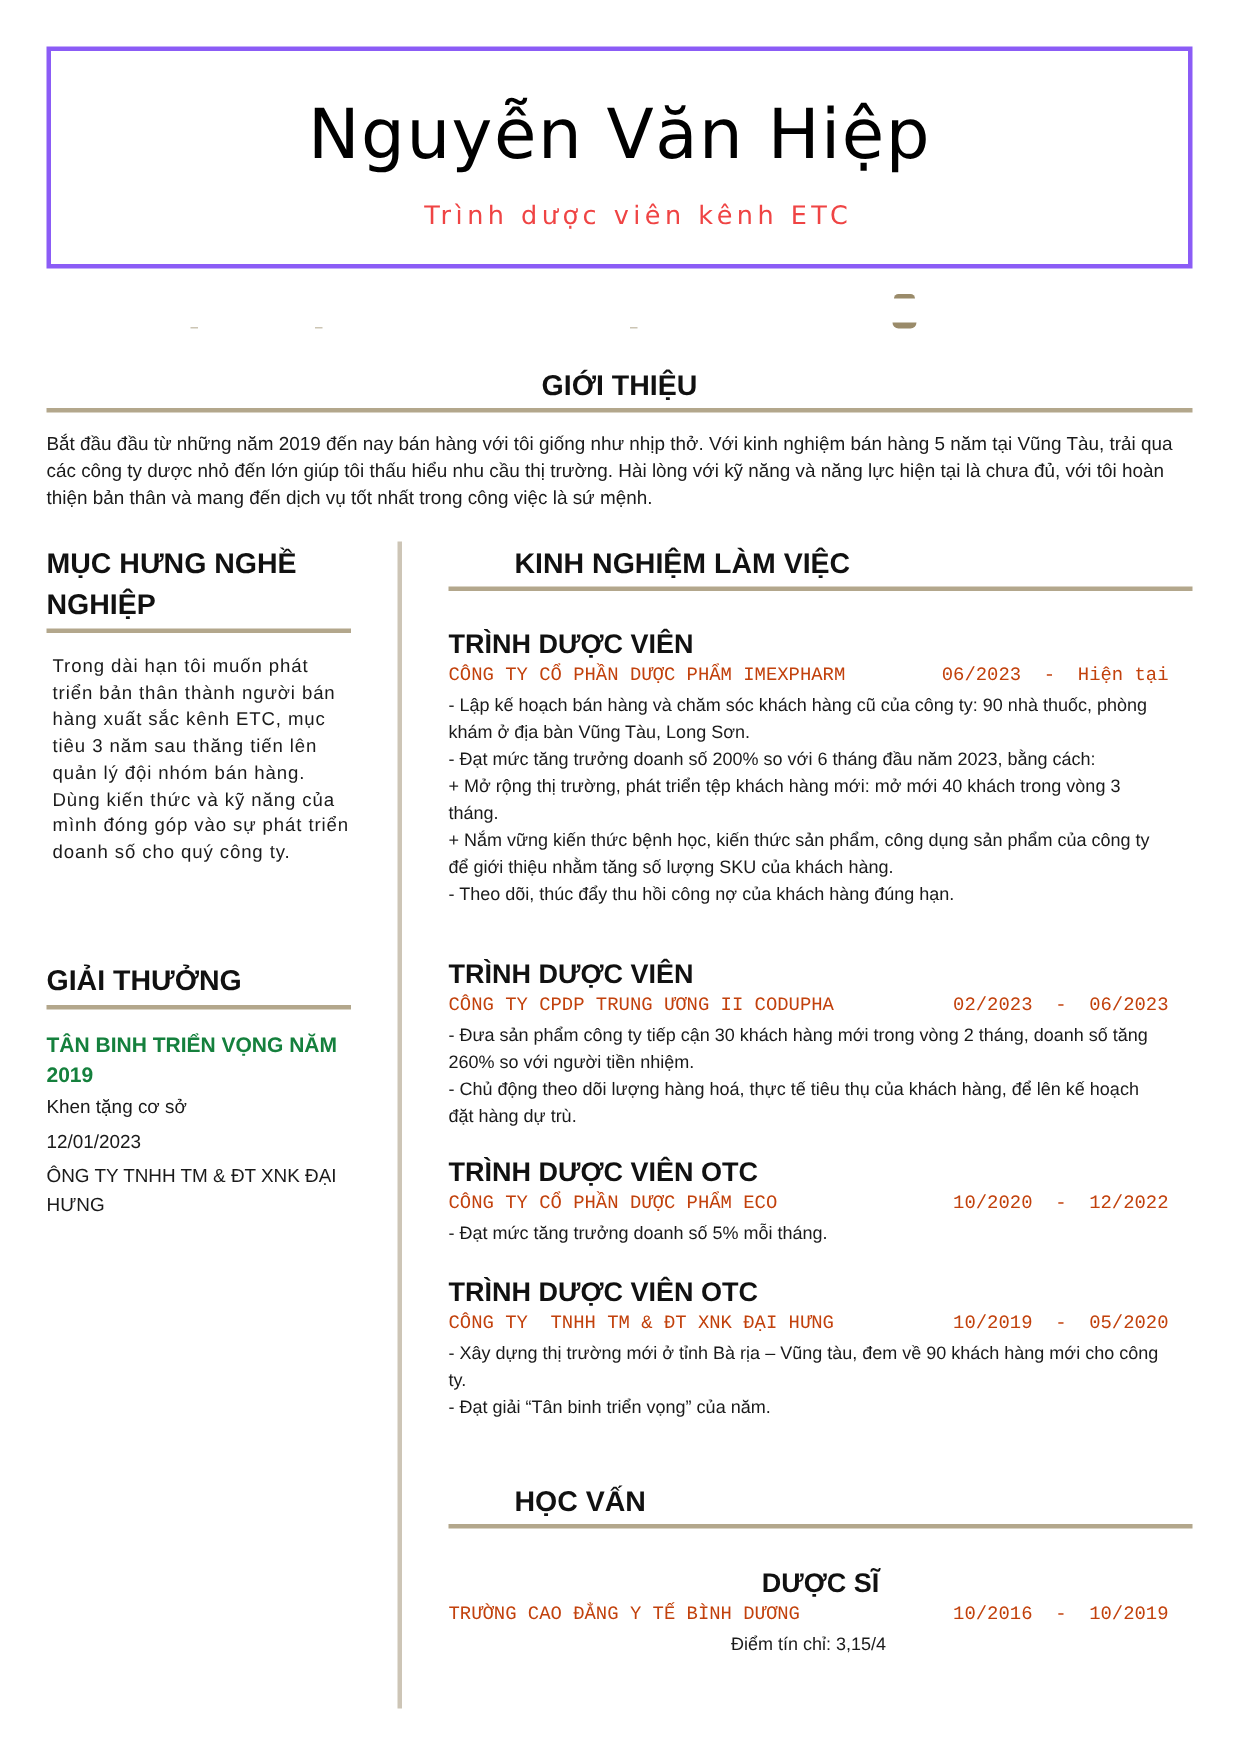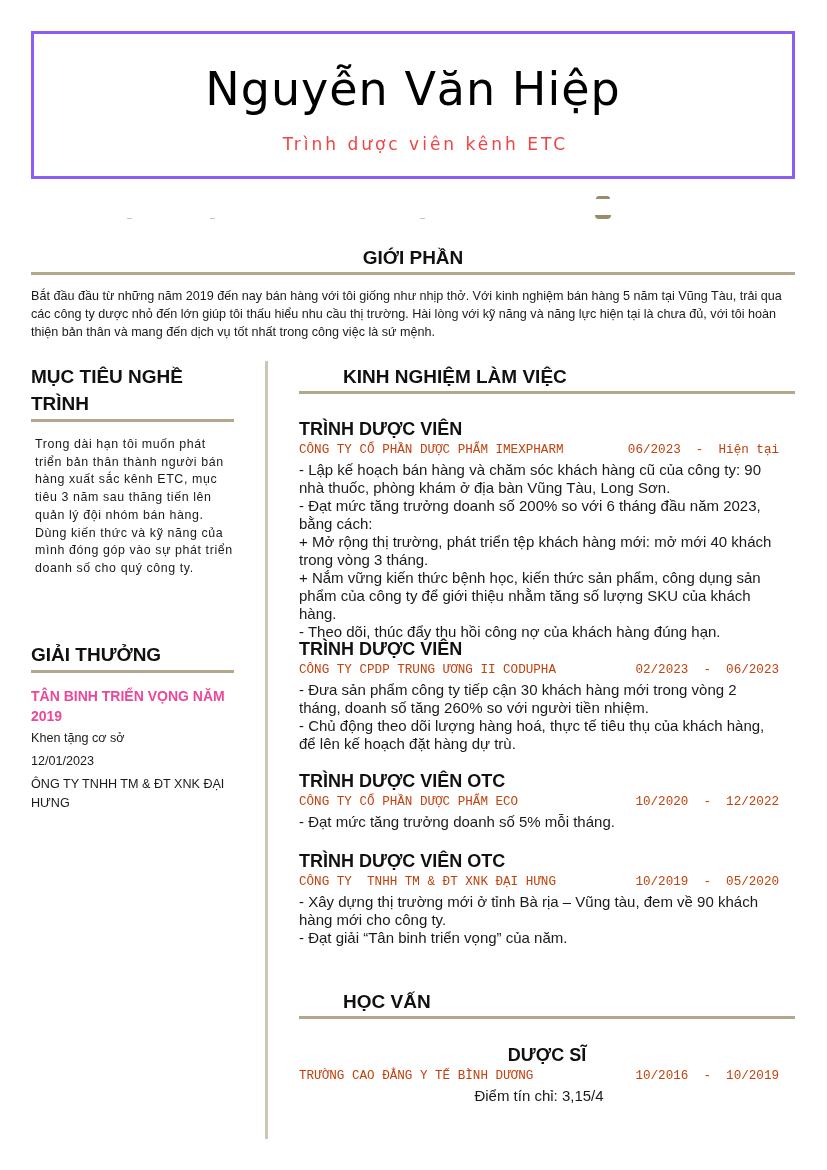--- a/index.html
+++ b/index.html
@@ -42,30 +42,30 @@
   .vdivider { position: absolute; left: 265px; top: 361px; width: 3px; height: 778px; background: #cdc5b6; }
 
   .left-col { position: absolute; left: 31px; top: 363px; width: 203px; }
   .sec-title { font-size: 19px; font-weight: bold; line-height: 27px; color: #111; }
   .left-rule { height: 3px; background: #b3a78c; margin-top: 2px; }
   .goal-text {
     margin: 14px 0 0 4px; font-family: Liberation Sans, sans-serif;
     font-size: 12.4px; line-height: 17.7px; letter-spacing: 0.6px; color: #1a1a1a;
   }
   .awards { position: absolute; left: 31px; top: 641px; width: 203px; }
-  .award-name { margin-top: 13px; font-size: 14px; font-weight: bold; line-height: 20px; color: #ec4899; }
+  .award-name { margin-top: 13px; font-size: 14px; font-weight: bold; line-height: 20px; color: #15803d; }
   .award-line { font-size: 12.6px; line-height: 21px; color: #1a1a1a; margin-top: 2px; }
 
   .right-col { position: absolute; left: 299px; top: 363px; width: 496px; }
   .r-title { font-size: 19px; font-weight: bold; line-height: 27px; color: #111; margin-left: 44px; }
   .r-rule { height: 3px; background: #b3a78c; margin-top: 1px; width: 496px; }
   .job { margin-top: 0; }
   .job-role { font-size: 18px; font-weight: bold; line-height: 19px; color: #111; }
   .job-meta { display: flex; justify-content: space-between; width: 480px; font-size: 12.6px; line-height: 22px; color: #c2410c; font-family: Liberation Mono, monospace; }
-  .job-desc { font-size: 15px; line-height: 18px; color: #1a1a1a; width: 480px; }
+  .job-desc { font-size: 12px; line-height: 18px; color: #1a1a1a; width: 480px; }
   .job-desc div { }
 
   .exp-wrap { position: absolute; left: 299px; top: 420px; width: 496px; }
   .job1 { position: absolute; top: 0; }
   .job2 { position: absolute; top: 220px; }
   .job3 { position: absolute; top: 352px; }
   .job4 { position: absolute; top: 432px; }
 
   .edu-head { position: absolute; left: 299px; top: 988px; width: 496px; }
   .edu-item { position: absolute; left: 299px; top: 1046px; width: 496px; text-align: center; }
@@ -77,28 +77,28 @@
   <div class="name">Nguyễn Văn Hiệp</div>
   <div class="job-title">Trình dược viên kênh ETC</div>
 </div>
 
 <div class="deco d1"></div>
 <div class="deco d2"></div>
 <div class="deco d3"></div>
 <div class="deco d4"></div>
 <div class="deco d5"></div>
 
-<div class="intro-title">GIỚI PHẦN</div>
+<div class="intro-title">GIỚI THIỆU</div>
 <div class="rule intro-rule"></div>
 <div class="intro-text">Bắt đầu đầu từ  những năm 2019 đến nay bán hàng với tôi giống như nhịp thở. Với kinh nghiệm bán hàng 5 năm tại Vũng Tàu, trải qua các công ty dược nhỏ đến lớn giúp tôi thấu hiểu nhu cầu thị trường. Hài lòng với kỹ năng và năng lực hiện tại là chưa đủ, với tôi hoàn thiện bản thân và mang đến dịch vụ tốt nhất trong công việc là sứ mệnh.</div>
 
 <div class="vdivider"></div>
 
 <div class="left-col">
-  <div class="sec-title">MỤC TIÊU NGHỀ TRÌNH</div>
+  <div class="sec-title">MỤC HƯNG NGHỀ NGHIỆP</div>
   <div class="left-rule"></div>
   <div class="goal-text">Trong dài hạn tôi muốn phát triển bản thân thành người bán hàng xuất sắc kênh ETC, mục tiêu 3 năm sau thăng tiến lên quản lý đội nhóm bán hàng. Dùng kiến thức và kỹ năng của mình đóng góp vào sự phát triển doanh số cho quý công ty.</div>
 </div>
 
 <div class="awards">
   <div class="sec-title">GIẢI THƯỞNG</div>
   <div class="left-rule"></div>
   <div class="award-name">TÂN BINH TRIỂN VỌNG NĂM 2019</div>
   <div class="award-line">Khen tặng cơ sở</div>
   <div class="award-line">12/01/2023</div>

